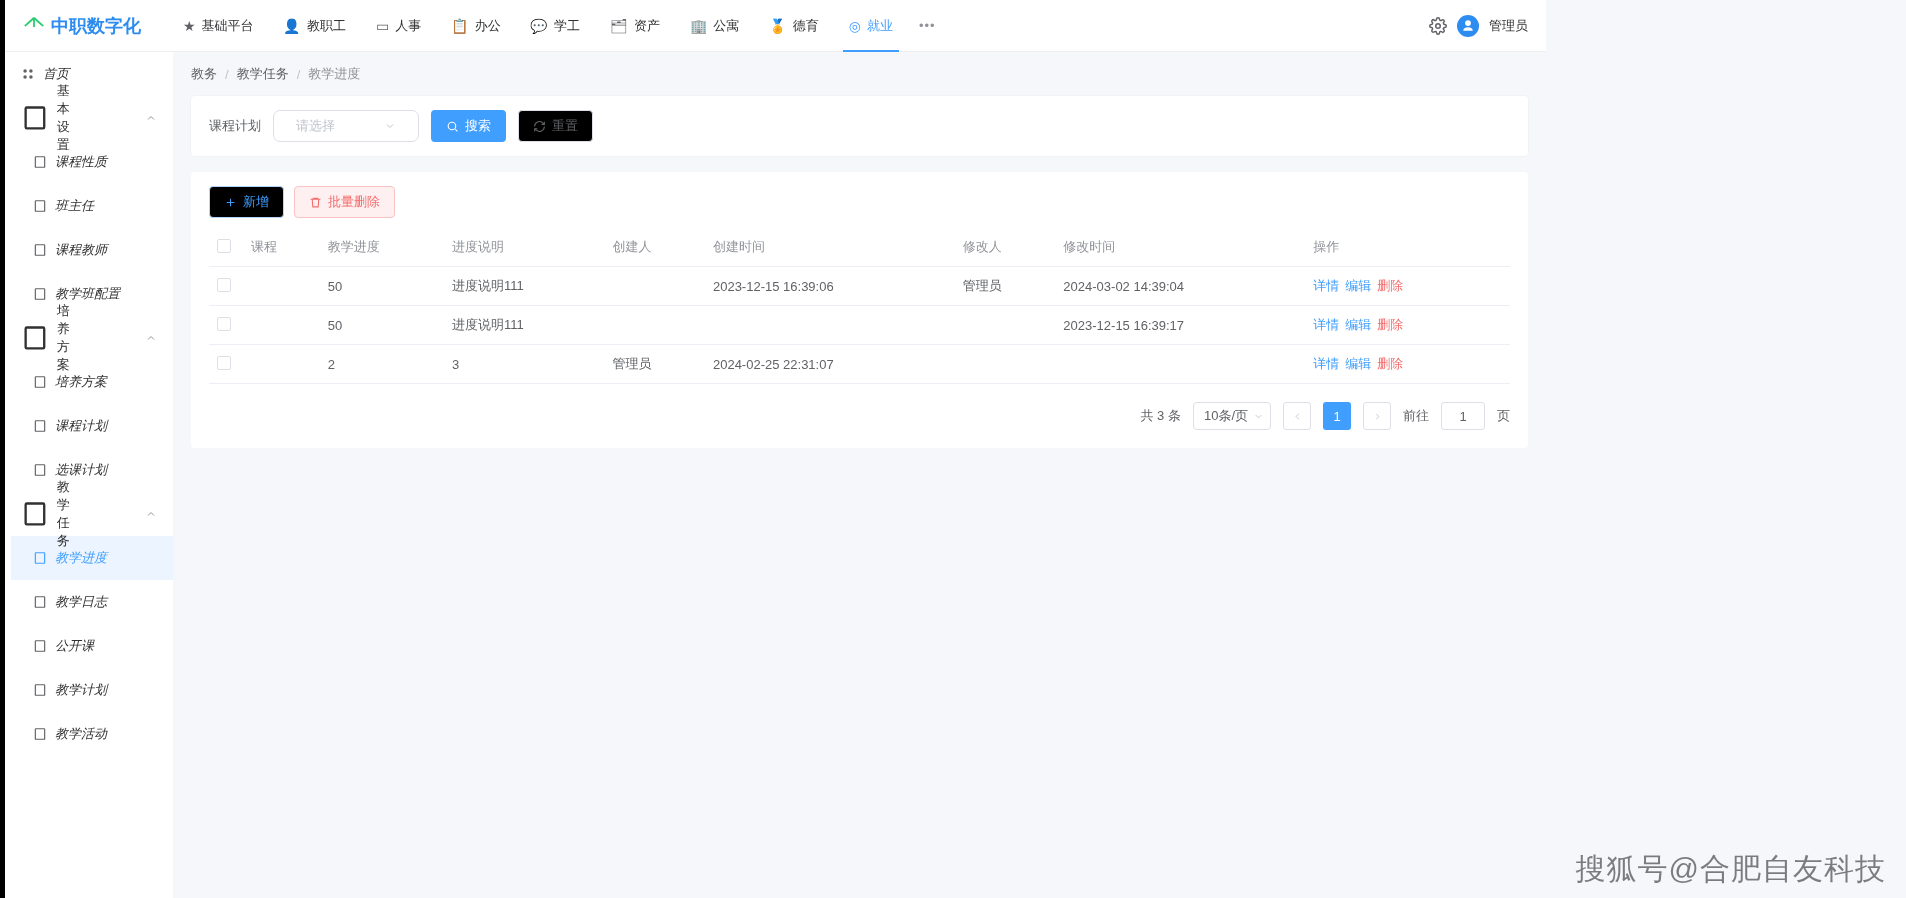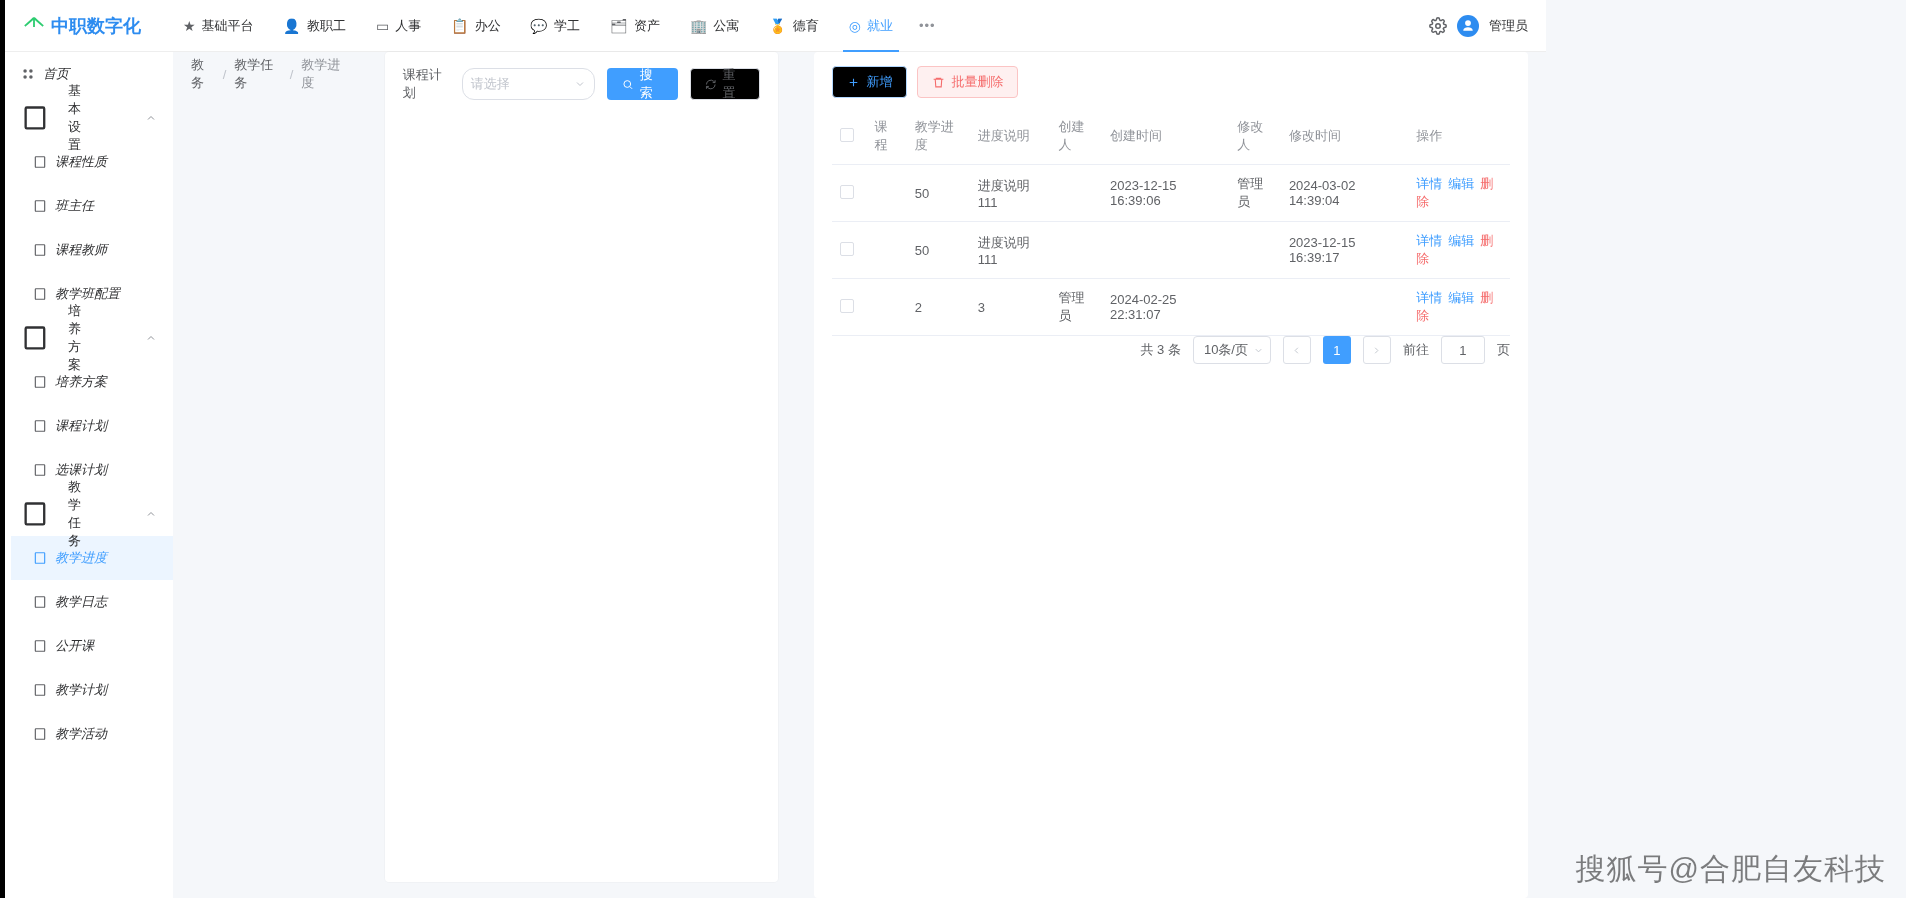--- a/index.html
+++ b/index.html
@@ -21,56 +21,56 @@
 .topright .gear { width:18px;height:18px; cursor:pointer; color:#606266;}
 .avatar { width:22px;height:22px;border-radius:50%; background:#2d8cf0; display:flex; align-items:center; justify-content:center;}
 .avatar svg{width:14px;height:14px;fill:#fff;}
 .uname { color:#303133; }
 
 
 .main { flex:1; display:flex; min-height:0; }
 .sidebar { width:168px; background:#fff; overflow-y:auto; }
 .side-item { display:flex; align-items:center; height:44px; padding:0 16px; cursor:pointer; color:#303133; gap:8px; font-size:13px;font-style:italic;}
 .side-item .ico{ width:14px;height:14px;color:#606266;}
-.side-group { display:flex; align-items:center; height:44px; padding:0 16px; cursor:pointer; color:#303133; justify-content:space-between; font-size:13px;text-align:right;}
+.side-group { display:flex; align-items:center; height:44px; padding:0 16px; cursor:pointer; color:#303133; justify-content:space-between; font-size:13px;}
 .side-group .left{display:flex;align-items:center;gap:8px;}
 .side-group .chev{width:12px;height:12px;color:#909399;}
 .side-sub { padding-left:6px; }
 .side-sub .side-item{ padding-left:22px;}
 .side-item.active{ background:#ecf5ff; color:#409eff;}
 .side-item.active .ico{color:#409eff;}
 
-.content { flex:1; display:flex; flex-direction:row; min-width:0; background:#f5f7fa; }
+.content { flex:1; display:flex; flex-direction:column; min-width:0; background:#f5f7fa; }
 .breadcrumb { height:44px; display:flex; align-items:center; padding:0 18px; color:#606266; gap:8px; font-size:13px;}
 .breadcrumb .sep{ color:#c0c4cc;}
 .breadcrumb .cur{ color:#909399;}
 
 .panel{ margin:0 18px 16px 18px; background:#fff; border-radius:4px; padding:14px 18px; box-shadow:0 0 0 1px rgba(0,0,0,0.02);}
 .filterline{ display:flex; align-items:center; gap:12px;}
 .lbl{ color:#606266; font-size:13px;}
-.select{ border:1px solid #dcdfe6; border-radius:12px; height:32px; width:146px; display:flex; align-items:center; justify-content:space-between; padding:0 8px; color:#c0c4cc; cursor:pointer; font-size:13px;}
+.select{ border:1px solid #dcdfe6; border-radius:7px; height:32px; width:146px; display:flex; align-items:center; justify-content:space-between; padding:0 22px; color:#c0c4cc; cursor:pointer; font-size:13px;}
 .select .chev{width:12px;height:12px;color:#c0c4cc;}
 .btn{ height:32px; border-radius:4px; padding:0 14px; display:inline-flex; align-items:center; gap:6px; cursor:pointer; font-size:13px; border:1px solid transparent;}
 .btn-primary{ background:#409eff; color:#fff;}
 .btn-default{ background:#000000; border-color:#dcdfe6; color:#606266;}
 .btn-primary-plain{ background:#000000; color:#409eff; border-color:#b3d8ff;}
 .btn-danger-plain{ background:#fef0f0; color:#f56c6c; border-color:#fbc4c4;}
 .btn svg{width:13px;height:13px;}
 
 .tablewrap{ margin:0 18px; background:#fff; border-radius:4px; padding:14px 18px 18px 18px;}
 .tbtns{ display:flex; gap:10px; margin-bottom:10px;}
 table{ width:100%; border-collapse:collapse;}
 th,td{ text-align:left; padding:10px 8px; border-bottom:1px solid #ebeef5; font-size:13px;}
 th{ color:#909399; font-weight:500;}
 td{ color:#606266;}
 .chk{ width:14px;height:14px;border:1px solid #dcdfe6;border-radius:2px;display:inline-block;cursor:pointer;}
 .op a{ color:#409eff; text-decoration:none; margin-right:6px; cursor:pointer;font-family:Liberation Serif, serif;}
 .op a.del{ color:#f56c6c;}
 
-.pager{ display:flex; justify-content:flex-end; align-items:center; gap:12px; font-size:13px; color:#606266;}
+.pager{ display:flex; justify-content:flex-end; align-items:center; gap:12px; margin-top:18px; font-size:13px; color:#606266;}
 .psel{ border:1px solid #dcdfe6; border-radius:4px; height:28px; padding:0 22px 0 10px; display:flex; align-items:center; cursor:pointer; position:relative; color:#606266;}
 .psel .chev{position:absolute;right:6px;width:11px;height:11px;color:#c0c4cc;}
 .pbtn{ width:28px;height:28px; border:1px solid #dcdfe6; display:flex;align-items:center;justify-content:center; border-radius:3px; cursor:pointer; background:#fff; color:#c0c4cc;}
 .pnum{ width:28px;height:28px; display:flex;align-items:center;justify-content:center; border-radius:3px; cursor:pointer;}
 .pnum.active{ background:#409eff; color:#fff;}
 .pinput{ width:44px; height:28px; border:1px solid #dcdfe6; border-radius:3px; text-align:center; font-size:13px; color:#606266;}
 .watermark{ position:fixed; right:20px; bottom:8px; font-size:30px; color:rgba(0,0,0,0.5); font-style:normal; letter-spacing:1px; pointer-events:none; font-weight:400;}
 </style>
 </head>
 <body>

